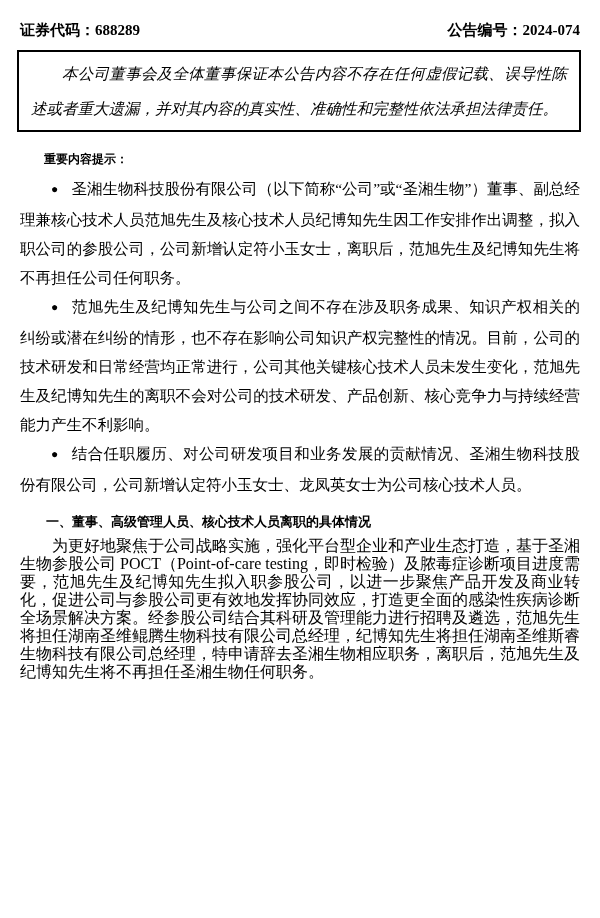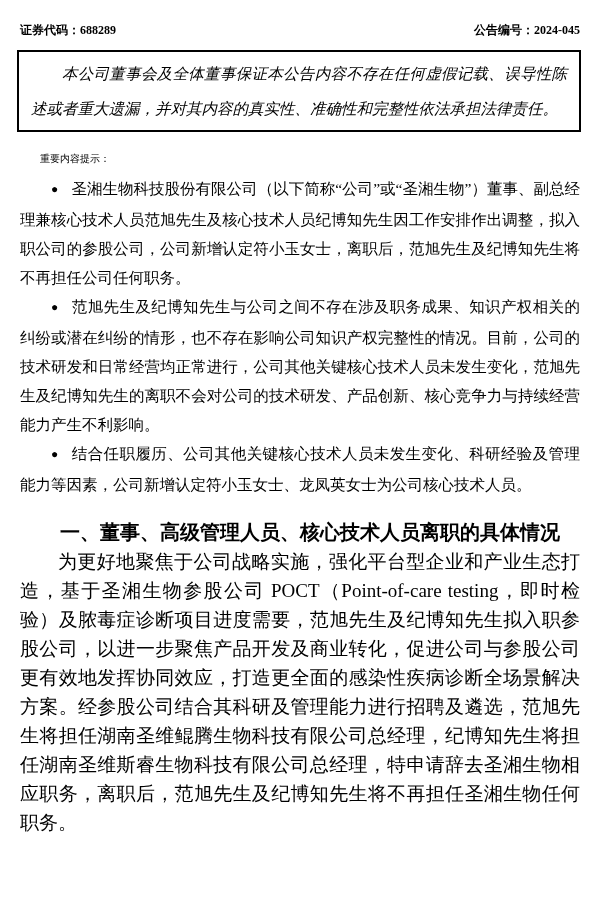--- a/index.html
+++ b/index.html
@@ -14,21 +14,21 @@
     width: 600px;
     height: 918px;
     padding: 20px 20px 0 20px;
     background: #ffffff;
   }
   
   .doc-header {
     display: flex;
     justify-content: space-between;
     align-items: baseline;
-    font-size: 12px;
+    font-size: 15px;
     font-weight: bold;
     line-height: 20px;
     white-space: nowrap;
   }
   
   .doc-title {
     margin-top: 10px;
     text-align: center;
     font-family: "Liberation Sans", sans-serif;
     font-weight: bold;
@@ -48,76 +48,76 @@
   .statement-box p {
     font-style: italic;
     font-size: 15.5px;
     line-height: 35px;
     text-indent: 2em;
     text-align: justify;
   }
   
   .hint-heading {
     margin-top: 12px;
-    font-size: 10px;
-    font-weight: normal;
+    font-size: 12px;
+    font-weight: bold;
     line-height: 30px;
     text-indent: 2em;
   }
   .bullet-para {
     font-size: 15.5px;
     line-height: 29px;
     text-indent: 2em;
     text-align: justify;
   }
   .bullet {
     font-size: 12px;
     margin-right: 1.1em;
     position: relative;
     top: -1px;
   }
   .section-heading {
-    margin-top: 18px;
-    font-size: 20px;
+    margin-top: 8px;
+    font-size: 13px;
     font-weight: bold;
     line-height: 30px;
     text-indent: 2em;
   }
   .body-para {
-    font-size: 19px;
-    line-height: 29px;
+    font-size: 16px;
+    line-height: 18px;
     text-indent: 2em;
     text-align: justify;
   }
 </style>
 </head>
 <body>
 
 <div class="page">
 
   <div class="doc-header">
     <span>证券代码：688289</span>
-    <span>公告编号：2024-045</span>
+    <span>公告编号：2024-074</span>
   </div>
 
   <h1 class="doc-title">
   </h1>
 
   <div class="statement-box">
     <p>本公司董事会及全体董事保证本公告内容不存在任何虚假记载、误导性陈述或者重大遗漏，并对其内容的真实性、准确性和完整性依法承担法律责任。</p>
   </div>
 
   <section>
     <p class="hint-heading">重要内容提示：</p>
 
     <p class="bullet-para"><span class="bullet">●</span><span>圣湘生物科技股份有限公司（以下简称“公司”或“圣湘生物”）董事、副总经理兼核心技术人员范旭先生及核心技术人员纪博知先生因工作安排作出调整，拟入职公司的参股公司，公司新增认定符小玉女士，离职后，范旭先生及纪博知先生将不再担任公司任何职务。</span></p>
 
     <p class="bullet-para"><span class="bullet">●</span><span>范旭先生及纪博知先生与公司之间不存在涉及职务成果、知识产权相关的纠纷或潜在纠纷的情形，也不存在影响公司知识产权完整性的情况。目前，公司的技术研发和日常经营均正常进行，公司其他关键核心技术人员未发生变化，范旭先生及纪博知先生的离职不会对公司的技术研发、产品创新、核心竞争力与持续经营能力产生不利影响。</span></p>
 
-    <p class="bullet-para"><span class="bullet">●</span><span>结合任职履历、公司其他关键核心技术人员未发生变化、科研经验及管理能力等因素，公司新增认定符小玉女士、龙凤英女士为公司核心技术人员。</span></p>
+    <p class="bullet-para"><span class="bullet">●</span><span>结合任职履历、对公司研发项目和业务发展的贡献情况、圣湘生物科技股份有限公司，公司新增认定符小玉女士、龙凤英女士为公司核心技术人员。</span></p>
   </section>
 
   <section>
     <p class="section-heading">一、董事、高级管理人员、核心技术人员离职的具体情况</p>
     <p class="body-para">为更好地聚焦于公司战略实施，强化平台型企业和产业生态打造，基于圣湘生物参股公司 POCT（Point-of-care testing，即时检验）及脓毒症诊断项目进度需要，范旭先生及纪博知先生拟入职参股公司，以进一步聚焦产品开发及商业转化，促进公司与参股公司更有效地发挥协同效应，打造更全面的感染性疾病诊断全场景解决方案。经参股公司结合其科研及管理能力进行招聘及遴选，范旭先生将担任湖南圣维鲲腾生物科技有限公司总经理，纪博知先生将担任湖南圣维斯睿生物科技有限公司总经理，特申请辞去圣湘生物相应职务，离职后，范旭先生及纪博知先生将不再担任圣湘生物任何职务。</p>
   </section>
 
 </div>
 
 </body></html>

